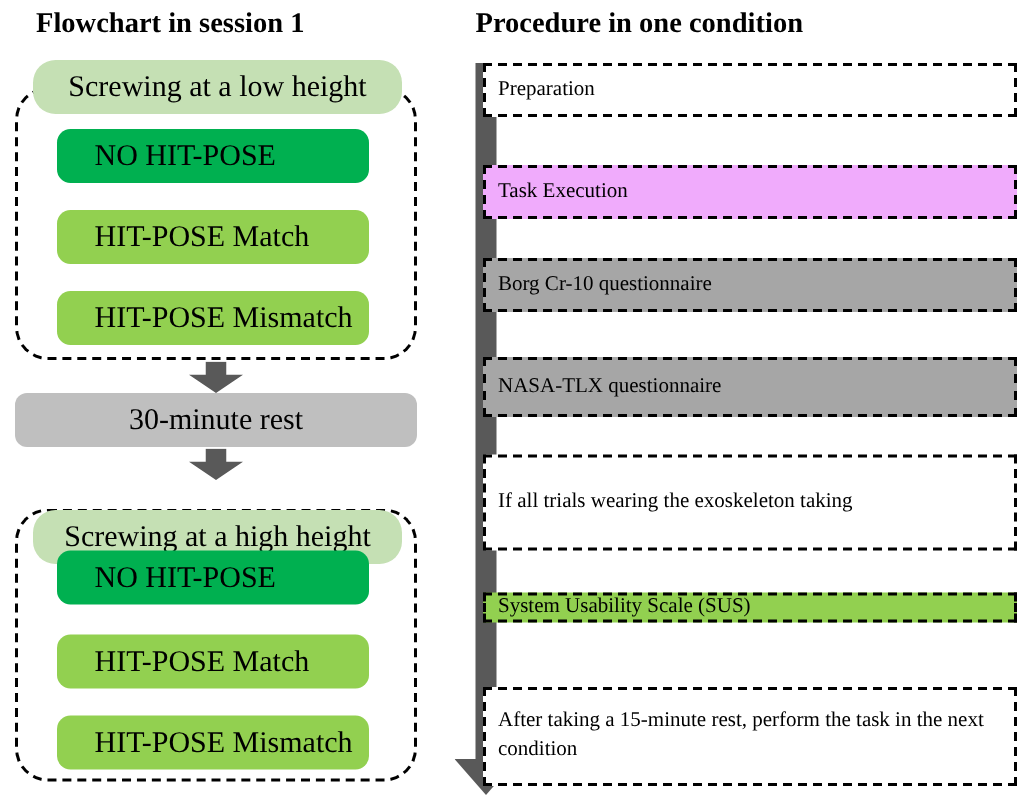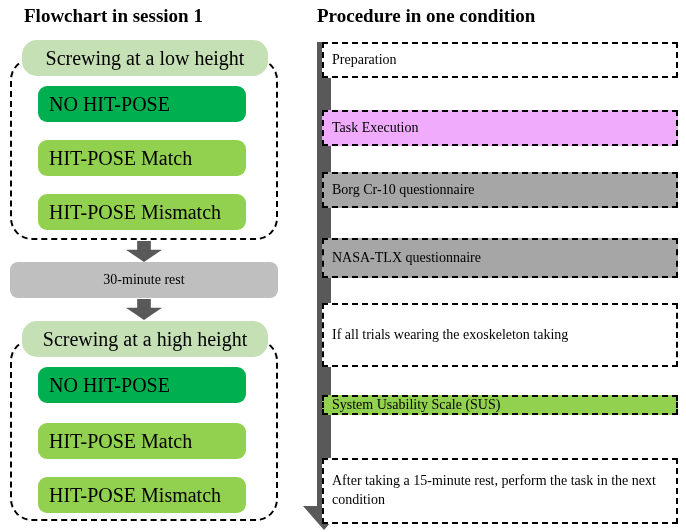--- a/index.html
+++ b/index.html
@@ -17,27 +17,27 @@
     left:10px;width:268px;height:182px;
     border:2px dashed #000;border-radius:22px;background:transparent;
   }
   .header-box{
     left:22px;width:246px;height:36px;border-radius:15px;
     display:flex;align-items:center;justify-content:center;
     font-size:20px;color:#000;z-index:2;
   }
   .item{
     left:38px;width:208px;height:36px;border-radius:9px;
-    display:flex;align-items:center;padding-left:11px;
+    display:flex;align-items:center;padding-left:25px;
     font-size:20px;color:#000;z-index:2;
   }
   .rest-box{
     left:10px;width:268px;height:36px;border-radius:8px;
     display:flex;align-items:center;justify-content:center;
-    font-size:14px;color:#000;
+    font-size:20px;color:#000;
   }
   .block-arrow{
     left:126px;width:36px;height:21px;
     clip-path:polygon(31% 0,69% 0,69% 42%,100% 42%,50% 100%,0 42%,31% 42%);
   }
   
   .v-arrow-bar{left:317px;top:42px;width:14px;height:464px;}
   .v-arrow-head{left:303px;top:506px;width:42px;height:24px;
     clip-path:polygon(0 0,100% 0,50% 100%);}
   .step{
@@ -57,21 +57,21 @@
 <div class="abs item" style="top: 140px; background: rgb(146, 208, 80);">HIT-POSE Match</div>
 <div class="abs item" style="top: 194px; background: rgb(146, 208, 80);">HIT-POSE Mismatch</div>
 
 <div class="abs block-arrow" style="top: 241px; background: rgb(89, 89, 89);"></div>
 
 <div class="abs rest-box" style="top: 262px; background: rgb(191, 191, 191);">30-minute rest</div>
 
 <div class="abs block-arrow" style="top: 299px; background: rgb(89, 89, 89);"></div>
 
 <div class="abs panel" style="top:339px"></div>
-<div class="abs header-box" style="top: 321px; background: rgb(197, 224, 180);">Screwing at a high height</div>
+<div class="abs header-box" style="top: 340px; background: rgb(197, 224, 180);">Screwing at a high height</div>
 <div class="abs item" style="top: 367px; background: rgb(0, 176, 80);">NO HIT-POSE</div>
 <div class="abs item" style="top: 423px; background: rgb(146, 208, 80);">HIT-POSE Match</div>
 <div class="abs item" style="top: 477px; background: rgb(146, 208, 80);">HIT-POSE Mismatch</div>
 
 <div class="abs col-title" style="left:317px;top:5px">Procedure in one condition</div>
 
 <div class="abs v-arrow-bar" style="background: rgb(89, 89, 89);"></div>
 <div class="abs v-arrow-head" style="background: rgb(89, 89, 89);"></div>
 
 <div class="abs step" style="top: 42px; height: 36px; background: rgb(255, 255, 255);">Preparation</div>

